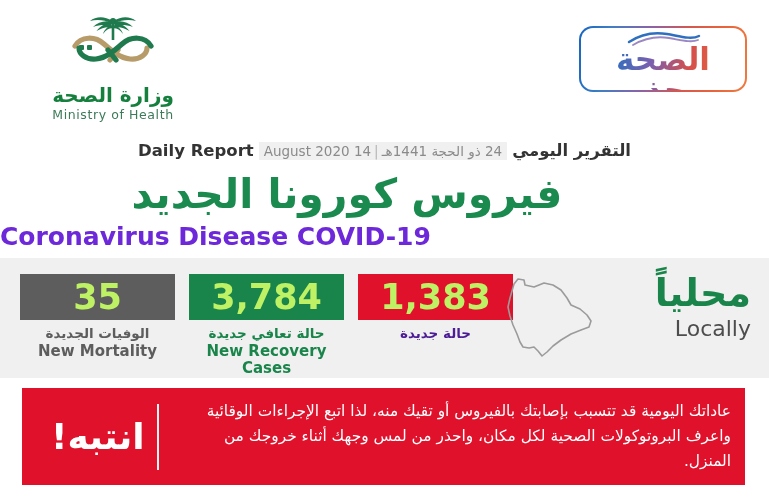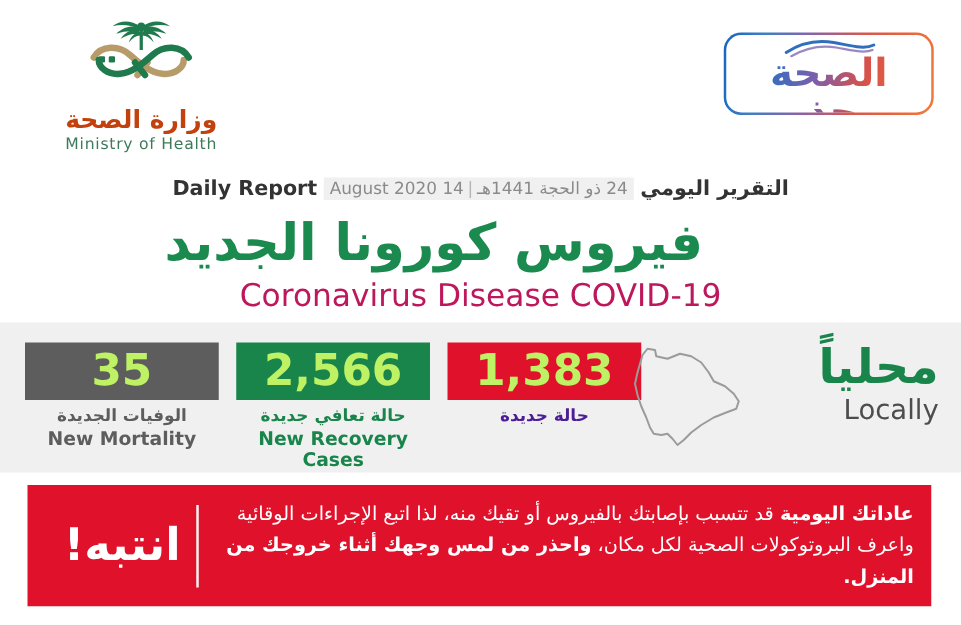--- a/index.html
+++ b/index.html
@@ -44,21 +44,21 @@
     position: relative;
     width: 130px;
     height: 72px;
     margin: 0 auto;
   }
   .moh-mark svg { display: block; }
   .moh-ar {
     margin-top: 2px;
     font-size: 20px;
     font-weight: bold;
-    color: #c2410c;
+    color: #15803d;
     letter-spacing: 0px;
     line-height: 1.1;
     direction: rtl;
   }
   .moh-en {
     margin-top: 1px;
     font-size: 12.5px;
     color: #3c7a59;
     letter-spacing: 0.6px;
     direction: ltr;
@@ -153,24 +153,23 @@
     color: #1a8a4f;
     direction: rtl;
     letter-spacing: 0px;
     line-height: 1.1;
   }
   .title-en {
     position: absolute;
     top: 222px;
     left: 0;
     width: 769px;
-    text-align: center;
     font-size: 25px;
-    font-weight: normal;
-    color: #be185d;
+    font-weight: bold;
+    color: #6d28d9;
     direction: ltr;
     letter-spacing: 0px;
   }
 
   
   .stats-band {
     position: absolute;
     top: 258px;
     left: 0;
     width: 769px;
@@ -296,21 +295,21 @@
   }
   .warn-body {
     flex: 1 1 auto;
     padding: 0 14px 0 16px;
     color: #ffffff;
     direction: rtl;
     text-align: right;
     font-size: 15.4px;
     line-height: 1.62;
   }
-  .warn-body b { font-weight: bold; }
+  .warn-body b { font-weight: normal; }
   .warn-body .normal { font-weight: normal; }
 </style>
 </head>
 <body>
 
 <div class="page">
 
   <div class="header">
 
     <div class="moh-logo">
@@ -370,21 +369,21 @@
   <div class="stats-band">
     <div class="stats-row">
 
       <div class="stat stat-1">
         <div class="stat-box box-mortality">35</div>
         <div class="stat-label-ar c-gray">الوفيات الجديدة</div>
         <div class="stat-label-en c-gray">New Mortality</div>
       </div>
 
       <div class="stat stat-2">
-        <div class="stat-box box-recovery">2,566</div>
+        <div class="stat-box box-recovery">3,784</div>
         <div class="stat-label-ar c-green">حالة تعافي جديدة</div>
         <div class="stat-label-en c-green">New Recovery Cases</div>
       </div>
 
       <div class="stat stat-3">
         <div class="stat-box box-cases">1,383</div>
         <div class="stat-label-ar c-red">حالة جديدة</div>
       </div>
 
       <div class="locally">

